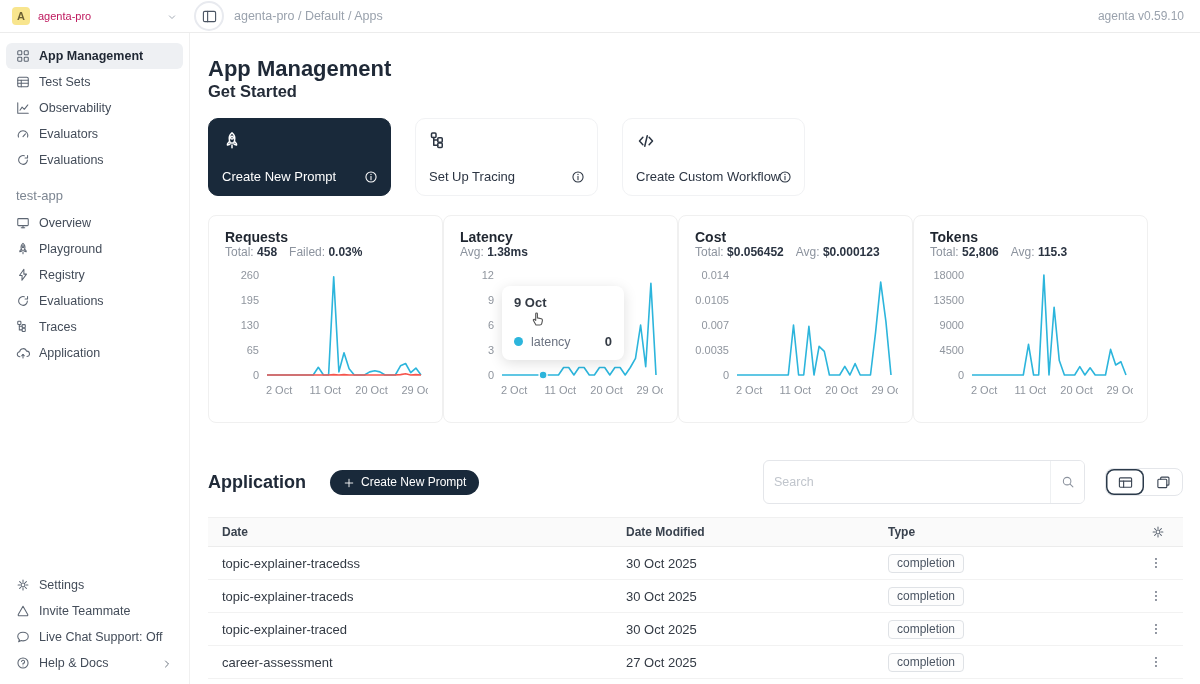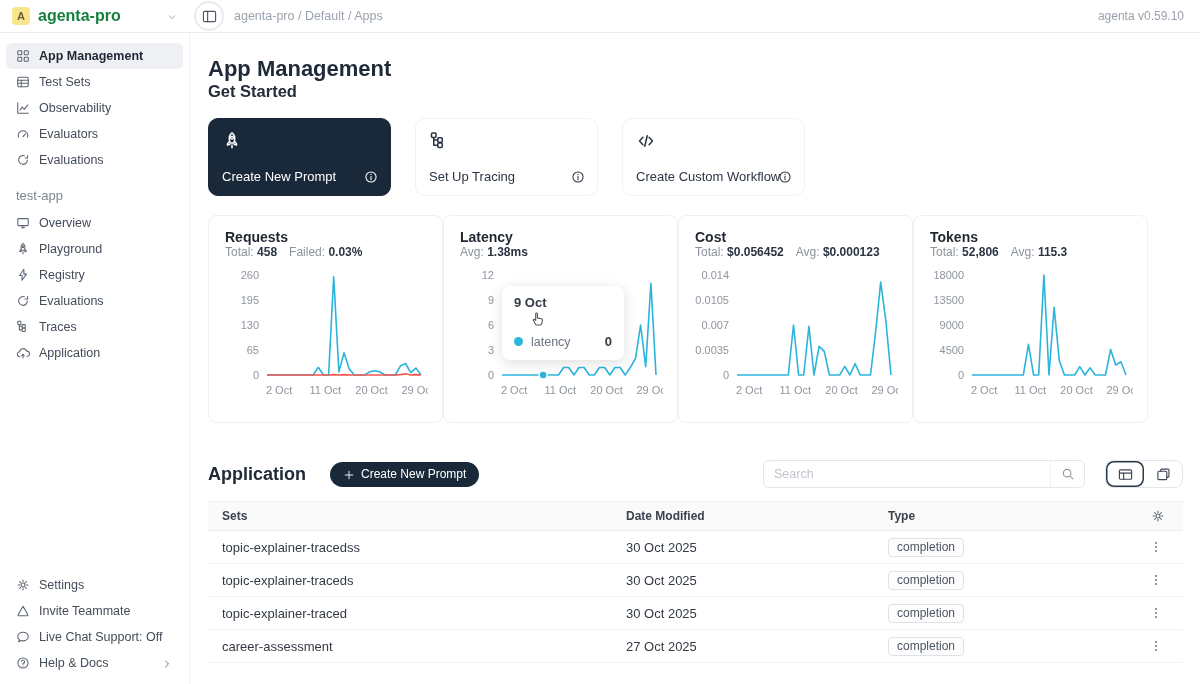--- a/index.html
+++ b/index.html
@@ -4,21 +4,21 @@
 <style>
   * { margin:0; padding:0; box-sizing:border-box; }
   html,body { width:1200px; height:684px; overflow:hidden; }
   body { font-family:"Liberation Sans","DejaVu Sans",sans-serif; background:#fff; color:#2b3442; }
   #app { position:relative; width:1200px; height:684px; background:#fff; overflow:hidden; }
 
   
   #topbar { position:absolute; top:0; left:0; right:0; height:33px; display:flex; align-items:center; border-bottom:1px solid #ececec; background:#fff; z-index:5; }
   .ws { width:190px; padding:0 12px; display:flex; align-items:center; gap:8px; cursor:pointer; }
   .avatar { width:18px; height:18px; border-radius:4px; background:#f8e58e; color:#6b5f33; font-size:11px; font-weight:700; display:grid; place-items:center; }
-  .ws-name { font-size:16px; font-weight:700; color:#15803d; flex:1; }
+  .ws-name { font-size:11px; font-weight:400; color:#be185d; flex:1; }
   .ws .icn { color:#9aa2ad; }
   .collapse-btn { width:30px; height:30px; border-radius:50%; border:2px solid #e8eaef; display:grid; place-items:center; color:#4b5563; margin-left:4px; background:#fff; cursor:pointer; }
   .breadcrumb { margin-left:10px; font-size:12.5px; color:#9aa2ad; }
   .version { margin-left:auto; padding-right:16px; font-size:12px; color:#9aa2ad; }
 
   
   #sidebar { position:absolute; left:0; top:33px; bottom:0; width:190px; border-right:1px solid #f0f0f0; padding:10px 6px 8px; background:#fff; }
   .side-item { height:26px; display:flex; align-items:center; gap:9px; padding:0 10px; border-radius:6px; font-size:12.5px; color:#434c59; cursor:pointer; white-space:nowrap; }
   .side-item .icn { color:#5d6673; flex:none; }
   .side-item.active { background:#eef0f3; color:#1f2733; font-weight:600; }
@@ -55,21 +55,21 @@
   .tt-dot { width:9px; height:9px; border-radius:50%; flex:none; }
   .tt-name { font-size:12.5px; color:#6b7280; }
   .tt-value { margin-left:auto; font-size:13px; font-weight:600; color:#333a44; }
   .cursor-icon { position:absolute; left:84px; top:92px; z-index:4; }
 
   
   #app-row { display:flex; align-items:center; margin-top:37px;gap:12px; }
   .app-heading { font-size:18px; font-weight:600; color:#202a38; }
   .create-btn { margin-left:12px; background:#19293a; color:#fff; border:none; border-radius:14px; height:25px; padding:0 13px; font-size:12px; font-family:inherit; display:flex; align-items:center; gap:6px; cursor:pointer; }
   .create-btn .icn { width:12px; height:12px; }
-  .search-wrap { margin-left:auto; width:322px; height:28px; border:1px solid #e4e6ea; border-radius:6px; display:flex; align-items:center; background:#fff; overflow:hidden; }
+  .search-wrap { margin-left:auto; width:322px; height:44px; border:1px solid #e4e6ea; border-radius:6px; display:flex; align-items:center; background:#fff; overflow:hidden; }
   .search-wrap input { flex:1; border:none; outline:none; padding:0 10px; font-size:12.5px; color:#333; font-family:inherit; background:transparent; }
   .search-wrap input::placeholder { color:#c0c5cc; }
   .search-btn { width:34px; height:100%; border:none; border-left:1px solid #eef0f2; display:grid; place-items:center; color:#8c939e; background:#fff; cursor:pointer; }
   .seg { margin-left:8px; border:1px solid #e4e6ea; border-radius:8px; display:flex; height:28px; background:#fff; }
   .seg-btn { width:38px; border:none; background:transparent; display:grid; place-items:center; color:#3c4654; cursor:pointer; border-radius:8px; }
   .seg-btn.selected { box-shadow:inset 0 0 0 1.5px #2b3a4a; background:#fff; }
 
   
   #table { margin-top:13px; }
   .t-head { display:grid; grid-template-columns:404px 262px 253px 1fr; height:30px; align-items:center; background:#fafafa; border-top:1px solid #f0f0f0; border-bottom:1px solid #ececec; font-size:12px; font-weight:600; color:#39424e; }
@@ -389,21 +389,21 @@
             <svg class="icn " width="15" height="15" viewBox="0 0 16 16" fill="none" stroke="currentColor" stroke-width="1.2" stroke-linecap="round" stroke-linejoin="round">
               <rect x="2" y="4.5" width="9.5" height="9" rx="1"></rect>
               <path d="M5 4.5V3.2a1 1 0 0 1 1-1h6.8a1 1 0 0 1 1 1v6.6a1 1 0 0 1-1 1h-1.3"></path>
             </svg>
           </button>
         </div>
     </div>
 
     <div id="table">
       <div class="t-head" id="t-head">
-          <div class="t-cell">Sets</div>
+          <div class="t-cell">Date</div>
           <div class="t-cell">Date Modified</div>
           <div class="t-cell">Type</div>
           <div class="t-cell actions">
             <svg class="icn " width="14" height="14" viewBox="0 0 16 16" fill="none" stroke="currentColor" stroke-width="1.2" stroke-linecap="round" stroke-linejoin="round">
               <circle cx="8" cy="8" r="2.2"></circle>
               <path d="M8 2.4v1.9M8 11.7v1.9M2.4 8h1.9M11.7 8h1.9M4 4l1.4 1.4M10.6 10.6 12 12M12 4l-1.4 1.4M5.4 10.6 4 12"></path>
             </svg>
           </div>
         </div>
       <div id="t-body">

